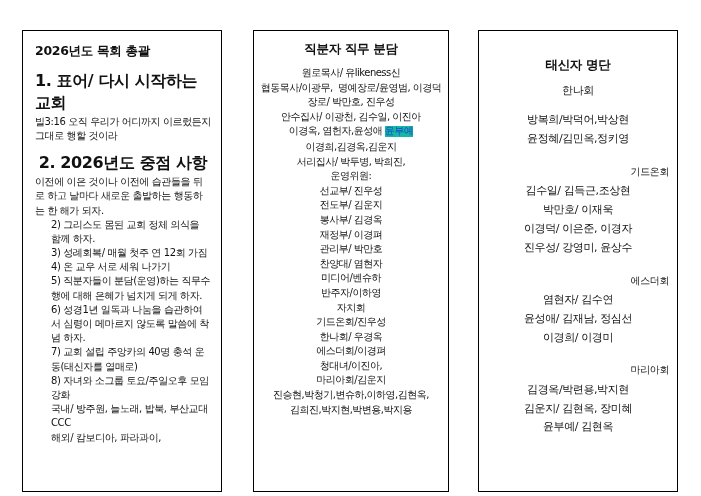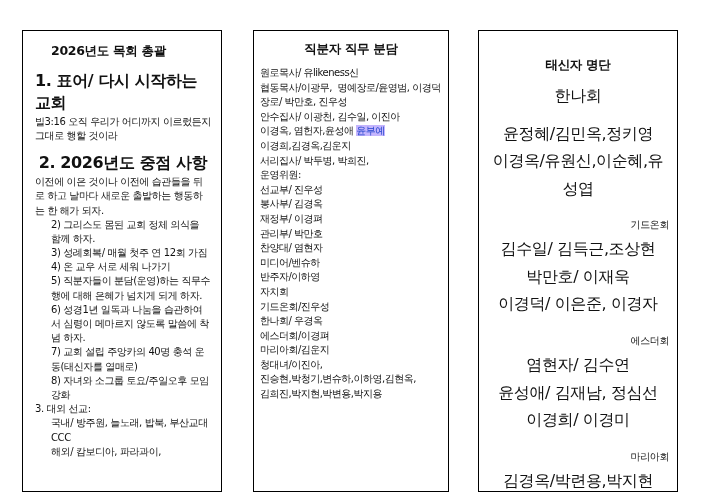--- a/index.html
+++ b/index.html
@@ -42,21 +42,21 @@
   }
   .col-3 {
     left: 478px;
     width: 200px;
     height: 462px;
     padding: 26px 8px 6px 8px;
   }
   .col-title-left {
     font-size: 12.5px;
     font-weight: bold;
-    margin: 0 0 10px 16px;
+    margin: 0 0 10px 0;
     letter-spacing: -0.3px;
   }
   .col-title-center {
     font-size: 12.5px;
     font-weight: bold;
     text-align: center;
     margin: 0 0 8px 0;
     letter-spacing: -0.3px;
   }
   .sec-head {
@@ -75,43 +75,44 @@
   }
   .indent-2 {
     padding-left: 16px;
     text-indent: 0;
   }
   .gap-m { margin-top: 8px; text-align: center; }
 
   .center-line {
     font-size: 10px;
     line-height: 1.46;
-    text-align: left;
+    text-align: center;
     margin: 0;
     letter-spacing: -0.5px;
     white-space: pre-wrap;
     word-break: keep-all;
   }
   .c3-line {
-    font-size: 16px;
+    font-size: 11px;
     line-height: 1.72;
     text-align: center;
     margin: 0;
     letter-spacing: -0.4px;
   }
   .c3-head {
     font-size: 10px;
     line-height: 1.72;
     text-align: right;
     margin: 14px 0 2px 0;
     letter-spacing: -0.4px;
   }
   .hl-blue {
     color: #2244cc;
-    background: #c4b5fd;
+    background: #14b8a6;
+    font-family: Liberation Mono, monospace;
   }
   .hl-teal {
     color: #2e9b8f;
   }
 </style>
 </head>
 <body>
 
 <div class="page">
 
@@ -125,65 +126,66 @@
     <div class="body-line">이전에 이은 것이나 이전에 습관들을 뒤로 하고 날마다 새로운 출발하는 행동하는 한 해가 되자.</div>
 
     <div class="body-line indent-2">2) 그리스도 몸된 교회 정체 의식을 함께 하자.</div>
     <div class="body-line indent-2">3) 성례회복/ 매월 첫주 연 12회 가짐</div>
     <div class="body-line indent-2">4) 온 교우 서로 세워 나가기</div>
     <div class="body-line indent-2">5) 직분자들이 분담(운영)하는 직무수행에 대해 은혜가 넘치게 되게 하자.</div>
     <div class="body-line indent-2">6) 성경1년 일독과 나눔을 습관하여서 심령이 메마르지 않도록 말씀에 착념 하자.</div>
     <div class="body-line indent-2">7) 교회 설립 주앙카의 40명 충석 운동(태신자를 열매로)</div>
     <div class="body-line indent-2">8) 자녀와 소그룹 토요/주일오후 모임 강화</div>
 
-    <div class="body-line">3. 대외 선교:</div>
     <div class="body-line indent-2">국내/ 방주원, 늘노래, 밥북, 부산교대CCC</div>
     <div class="body-line indent-2">해외/ 캄보디아, 파라과이,</div>
   </div>
 
   <div class="col col-2">
     <div class="col-title-center">직분자 직무 분담</div>
 
     <div class="center-line">원로목사/ 유likeness신</div>
     <div class="center-line">협동목사/이광무,  명예장로/윤영범, 이경덕</div>
     <div class="center-line">장로/ 박만호, 진우성</div>
     <div class="center-line">안수집사/ 이광천, 김수일, 이진아</div>
     <div class="center-line"><span>이경옥, 염헌자,윤성애 </span><span class="hl-blue">윤부예</span></div>
     <div class="center-line">이경희,김경옥,김운지</div>
     <div class="center-line">서리집사/ 박두병, 박희진,</div>
     <div class="center-line">운영위원:</div>
     <div class="center-line">선교부/ 진우성</div>
+    <div class="center-line">전도부/ 김운지</div>
     <div class="center-line">봉사부/ 김경옥</div>
     <div class="center-line">재정부/ 이경펴</div>
     <div class="center-line">관리부/ 박만호</div>
     <div class="center-line">찬양대/ 염현자</div>
     <div class="center-line">미디어/벤슈하</div>
     <div class="center-line">반주자/이하영</div>
     <div class="center-line">자치회</div>
     <div class="center-line">기드온회/진우성</div>
     <div class="center-line">한나회/ 우경옥</div>
     <div class="center-line">에스더회/이경펴</div>
+    <div class="center-line">청대녀/이진아,</div>
     <div class="center-line">마리아회/김운지</div>
-    <div class="center-line">청대녀/이진아,</div>
     <div class="center-line">진승현,박청기,변슈하,이하영,김현옥,</div>
     <div class="center-line">김희진,박지현,박변용,박지용</div>
   </div>
 
   <div class="col col-3">
     <div class="col-title-center">태신자 명단</div>
 
     <div class="c3-line">한나회</div>
     <div class="c3-line" style="height:10px;"></div>
+    <div class="c3-line">방복희/박덕어,박상현</div>
     <div class="c3-line">윤정혜/김민옥,정키영</div>
-    <div class="c3-line">이경옥/유원신,이순혜,유성엽</div>
 
     <div class="c3-head">기드온회</div>
     <div class="c3-line">김수일/ 김득근,조상현</div>
     <div class="c3-line">박만호/ 이재욱</div>
     <div class="c3-line">이경덕/ 이은준, 이경자</div>
+    <div class="c3-line">진우성/ 강영미, 윤상수</div>
 
     <div class="c3-head">에스더회</div>
     <div class="c3-line">염현자/ 김수연</div>
     <div class="c3-line">윤성애/ 김재남, 정심선</div>
     <div class="c3-line">이경희/ 이경미</div>
 
     <div class="c3-head">마리아회</div>
     <div class="c3-line">김경옥/박련용,박지현</div>
     <div class="c3-line">김운지/ 김현옥, 장미혜</div>
     <div class="c3-line">윤부예/ 김현옥</div>

